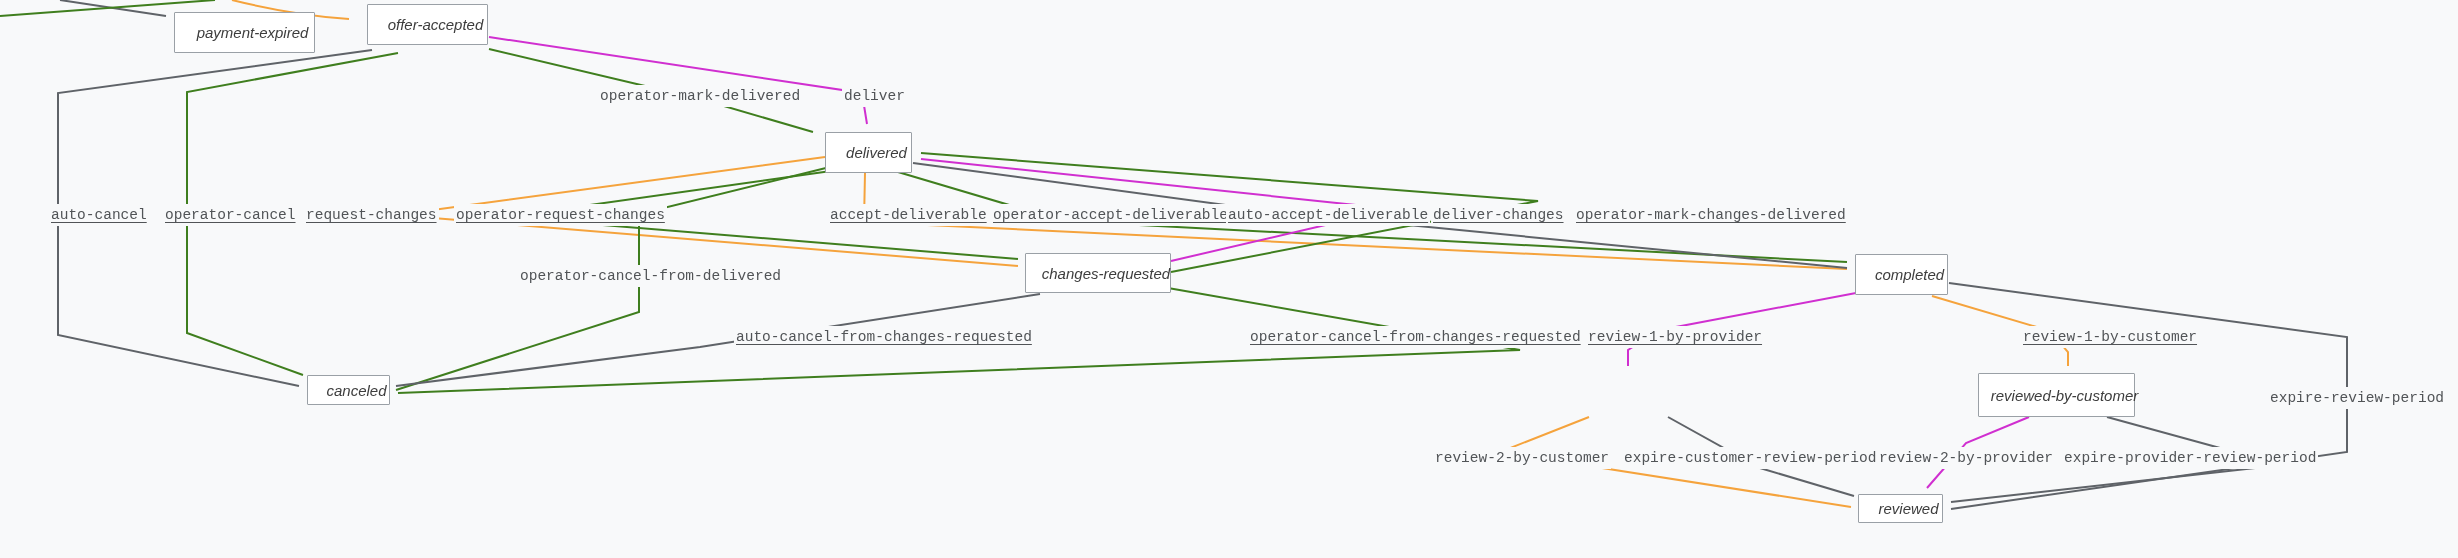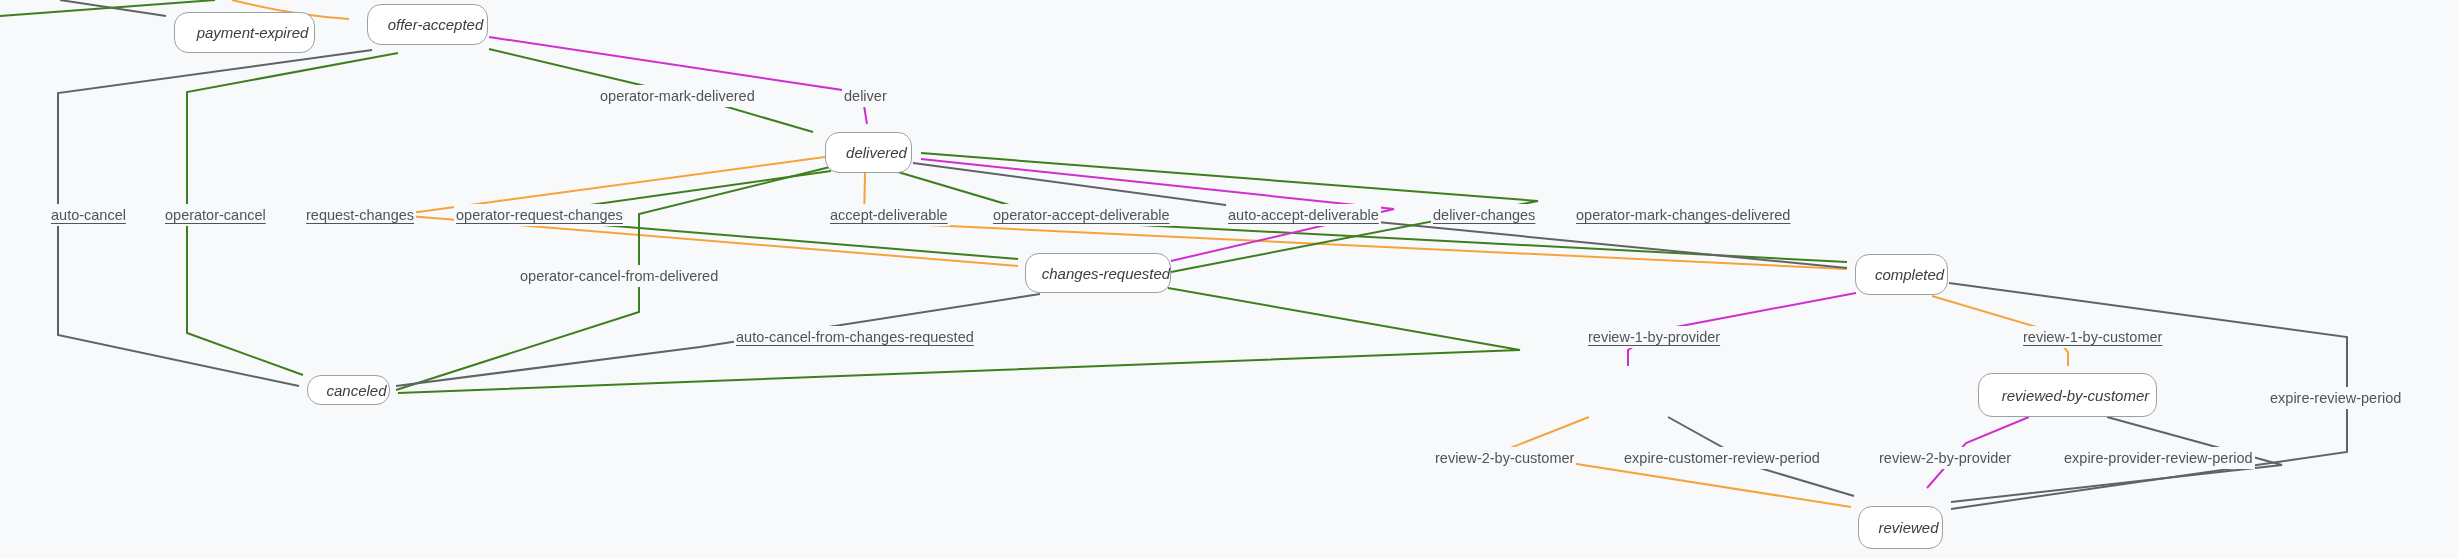--- a/index.html
+++ b/index.html
@@ -2,27 +2,27 @@
 <html style="--background: #f8f9fa; --node_border: #9aa0a6; --node_text: #3d3d3d; --label_text: #515457; --customer: #f5a33c; --provider: #d02fd0; --operator: #3f7e1e; --time: #5f6368;"><head>
 <meta charset="utf-8">
 <style>
   html,body{margin:0;padding:0;}
   body{background:var(--background,#f8f9fa);font-family:"Liberation Sans",sans-serif;}
   #canvas{position:relative;width:2458px;height:558px;overflow:hidden;background:var(--background,#f8f9fa);}
   #edges{position:absolute;left:0;top:0;width:2458px;height:558px;}
   #edges polyline,#edges path{fill:none;stroke-width:2px;}
   .state{
     position:absolute;display:flex;align-items:center;justify-content:center;
-    background:#ffffff;border:1.5px solid var(--node_border,#9aa0a6);border-radius:14px;
+    background:#ffffff;border:1.5px solid var(--node_border,#9aa0a6);border-radius:1px;
     font-style:italic;font-size:15px;color:var(--node_text,#3d3d3d);
     white-space:nowrap;box-sizing:border-box;cursor:pointer;padding-left:16px;
   }
   .t{
     position:absolute;font-size:14.5px;color:var(--label_text,#515457);
-    white-space:nowrap;background:var(--background,#f8f9fa);padding:0 2px;line-height:22px;
+    white-space:nowrap;background:var(--background,#f8f9fa);padding:0 2px;line-height:22px;font-family:Liberation Mono, monospace;
   }
   .t.u{text-decoration:underline;text-underline-offset:3px;cursor:pointer;margin-left:36px;}
 </style>
 </head>
 <body>
 
 <div id="canvas">
 
   <svg id="edges" viewBox="0 0 2458 558" xmlns="http://www.w3.org/2000/svg">
     <defs>
@@ -80,30 +80,31 @@
   <span class="t u" style="left:418px;top:204px">operator-request-changes</span>
   <span class="t u" style="left:792px;top:204px">accept-deliverable</span>
   <span class="t u" style="left:955px;top:204px">operator-accept-deliverable</span>
   <span class="t u" style="left:1190px;top:204px">auto-accept-deliverable</span>
   <span class="t u" style="left:1395px;top:204px">deliver-changes</span>
   <span class="t u" style="left:1538px;top:204px">operator-mark-changes-delivered</span>
   <span class="t" style="left:598px;top:85px">operator-mark-delivered</span>
   <span class="t" style="left:842px;top:85px">deliver</span>
   <span class="t" style="left:518px;top:265px">operator-cancel-from-delivered</span>
   <span class="t u" style="left:698px;top:326px">auto-cancel-from-changes-requested</span>
+  <span class="t u" style="left:1212px;top:326px">operator-cancel-from-changes-requested</span>
   <span class="t u" style="left:1550px;top:326px">review-1-by-provider</span>
   <span class="t u" style="left:1985px;top:326px">review-1-by-customer</span>
   <span class="t" style="left:2268px;top:387px">expire-review-period</span>
   <span class="t" style="left:1433px;top:447px">review-2-by-customer</span>
   <span class="t" style="left:1622px;top:447px">expire-customer-review-period</span>
   <span class="t" style="left:1877px;top:447px">review-2-by-provider</span>
   <span class="t" style="left:2062px;top:447px">expire-provider-review-period</span>
 
   <div class="state" style="left:174px;top:12px;width:141px;height:41px">payment-expired</div>
   <div class="state" style="left:367px;top:4px;width:121px;height:41px">offer-accepted</div>
   <div class="state" style="left:825px;top:132px;width:87px;height:41px">delivered</div>
   <div class="state" style="left:1025px;top:253px;width:146px;height:40px">changes-requested</div>
   <div class="state" style="left:1855px;top:254px;width:93px;height:41px">completed</div>
   <div class="state" style="left:307px;top:375px;width:83px;height:30px">canceled</div>
-  <div class="state" style="left:1978px;top:373px;width:179px;height:44px">reviewed-by-customer</div>
-  <div class="state" style="left:1858px;top:506px;width:85px;height:43px">reviewed</div>
+  <div class="state" style="left:1978px;top:373px;width:157px;height:44px">reviewed-by-customer</div>
+  <div class="state" style="left:1858px;top:494px;width:85px;height:29px">reviewed</div>
 
 </div>
 
 </body></html>

